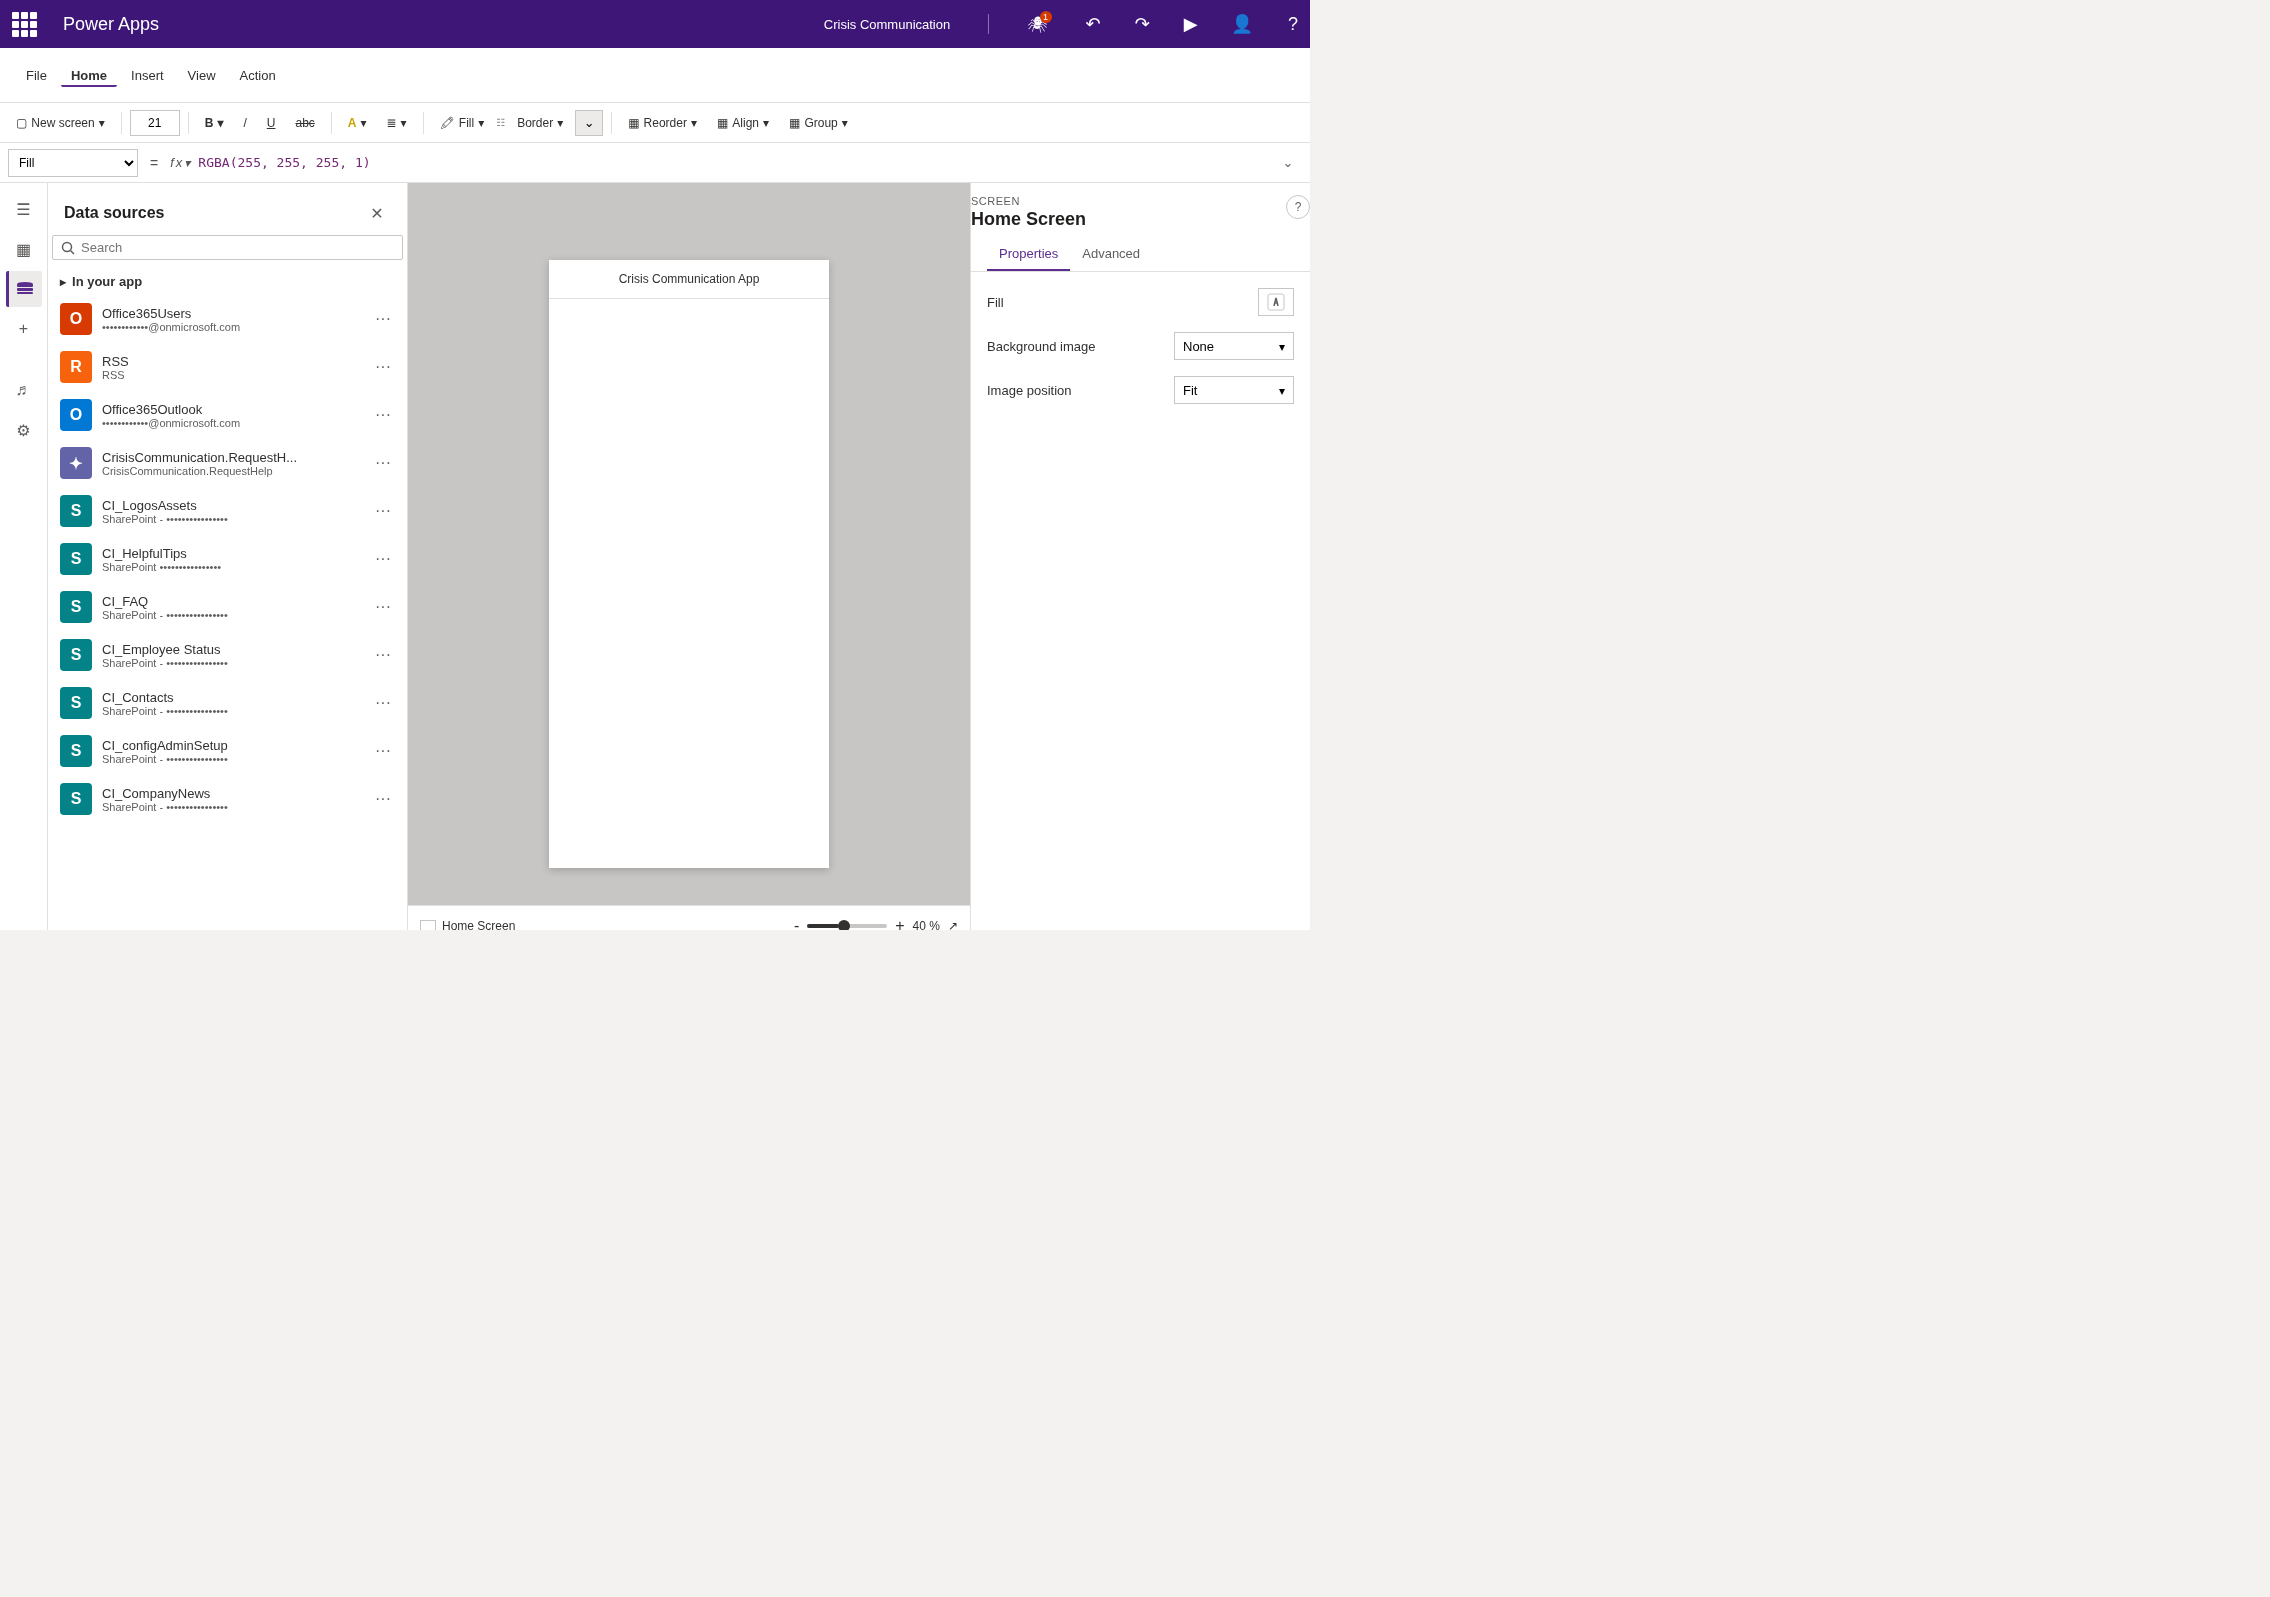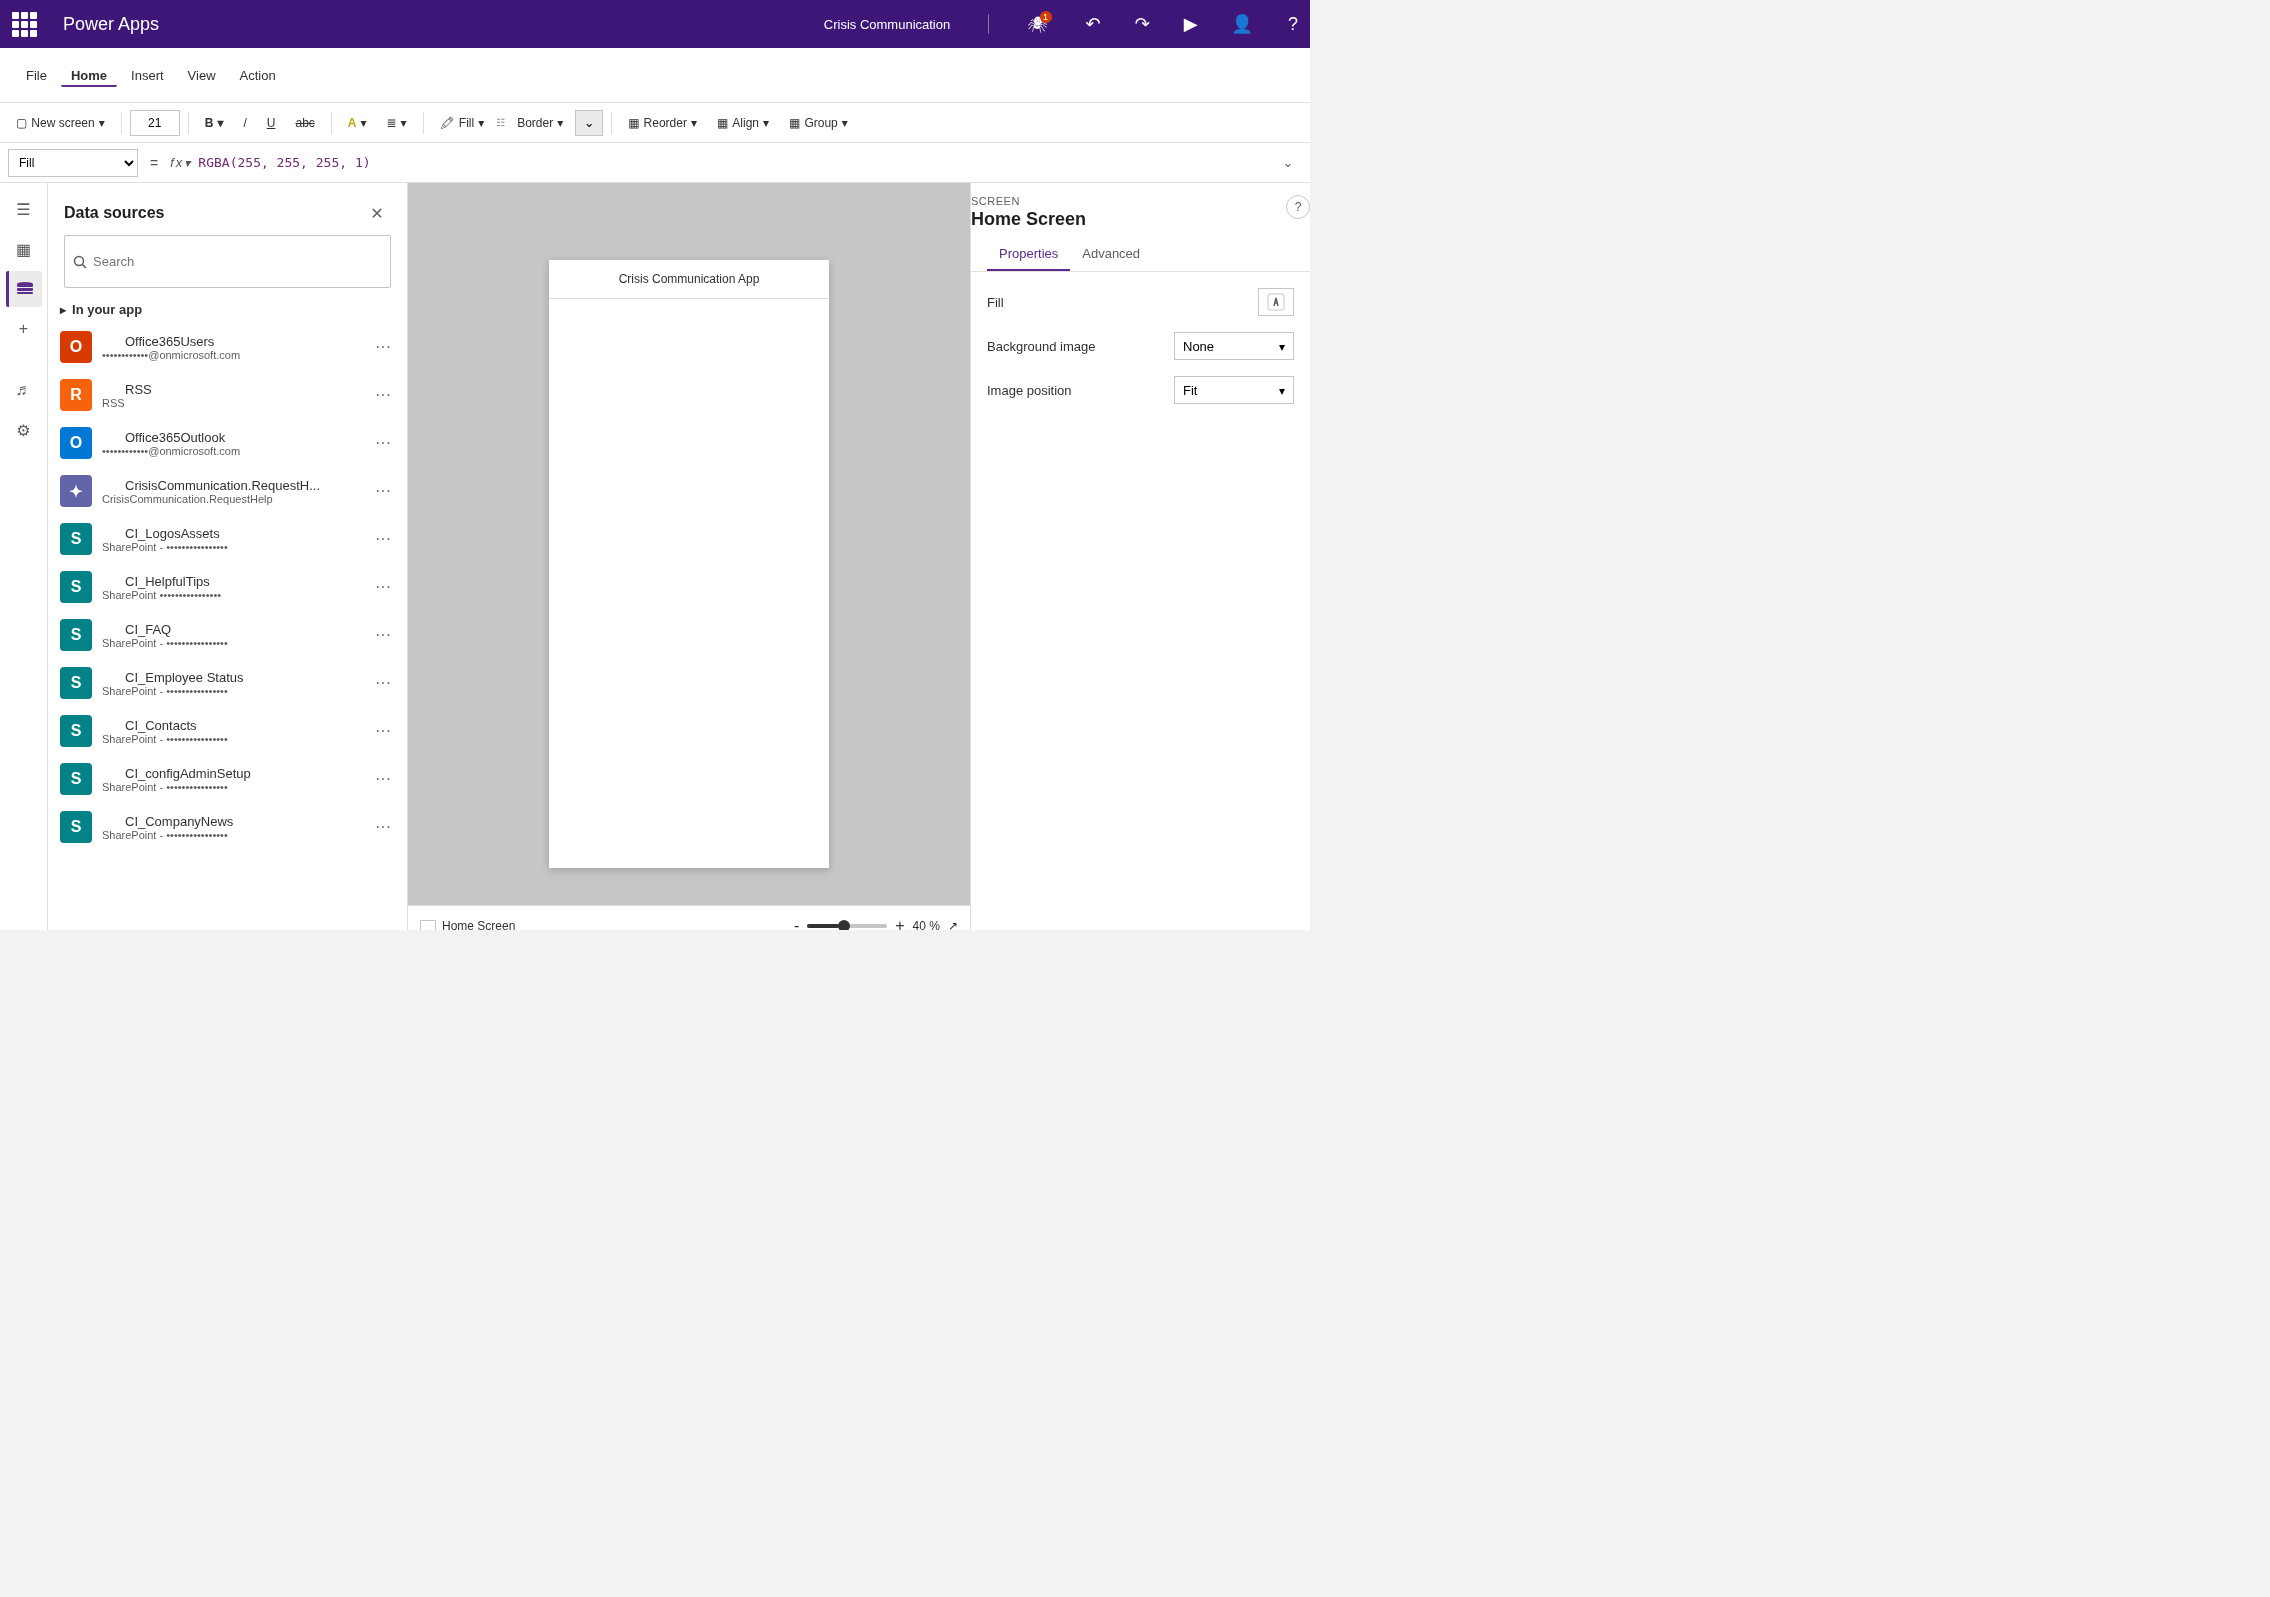--- a/index.html
+++ b/index.html
@@ -205,26 +205,26 @@
       width: 28px;
       height: 28px;
       display: flex;
       align-items: center;
       justify-content: center;
       cursor: pointer;
       color: #605e5c;
       font-size: 16px;
     }
     .search-box {
-      margin: 0 16px 8px;
+      margin: 0 4px 8px;
       display: flex;
       align-items: center;
       border: 1px solid #c8c6c4;
       border-radius: 2px;
-      padding: 18px 8px;
+      padding: 4px 8px;
       gap: 6px;
     }
     .search-box input {
       border: none;
       outline: none;
       font-size: 13px;
       flex: 1;
       color: #323130;
     }
 
@@ -252,21 +252,21 @@
       height: 32px;
       border-radius: 4px;
       display: flex;
       align-items: center;
       justify-content: center;
       font-size: 16px;
       font-weight: bold;
       flex-shrink: 0;
     }
     .data-item-info { flex: 1; min-width: 0; }
-    .data-item-name { font-size: 13px; color: #323130; font-weight: 500; white-space: nowrap; overflow: hidden; text-overflow: ellipsis; margin-left: 23px; }
+    .data-item-name { font-size: 13px; color: #323130; font-weight: 500; white-space: nowrap; overflow: hidden; text-overflow: ellipsis; }
     .data-item-sub { font-size: 11px; color: #605e5c; white-space: nowrap; overflow: hidden; text-overflow: ellipsis; }
     .data-item-more {
       color: #605e5c;
       cursor: pointer;
       padding: 4px;
       font-size: 16px;
     }
 
     
     .canvas-area {

